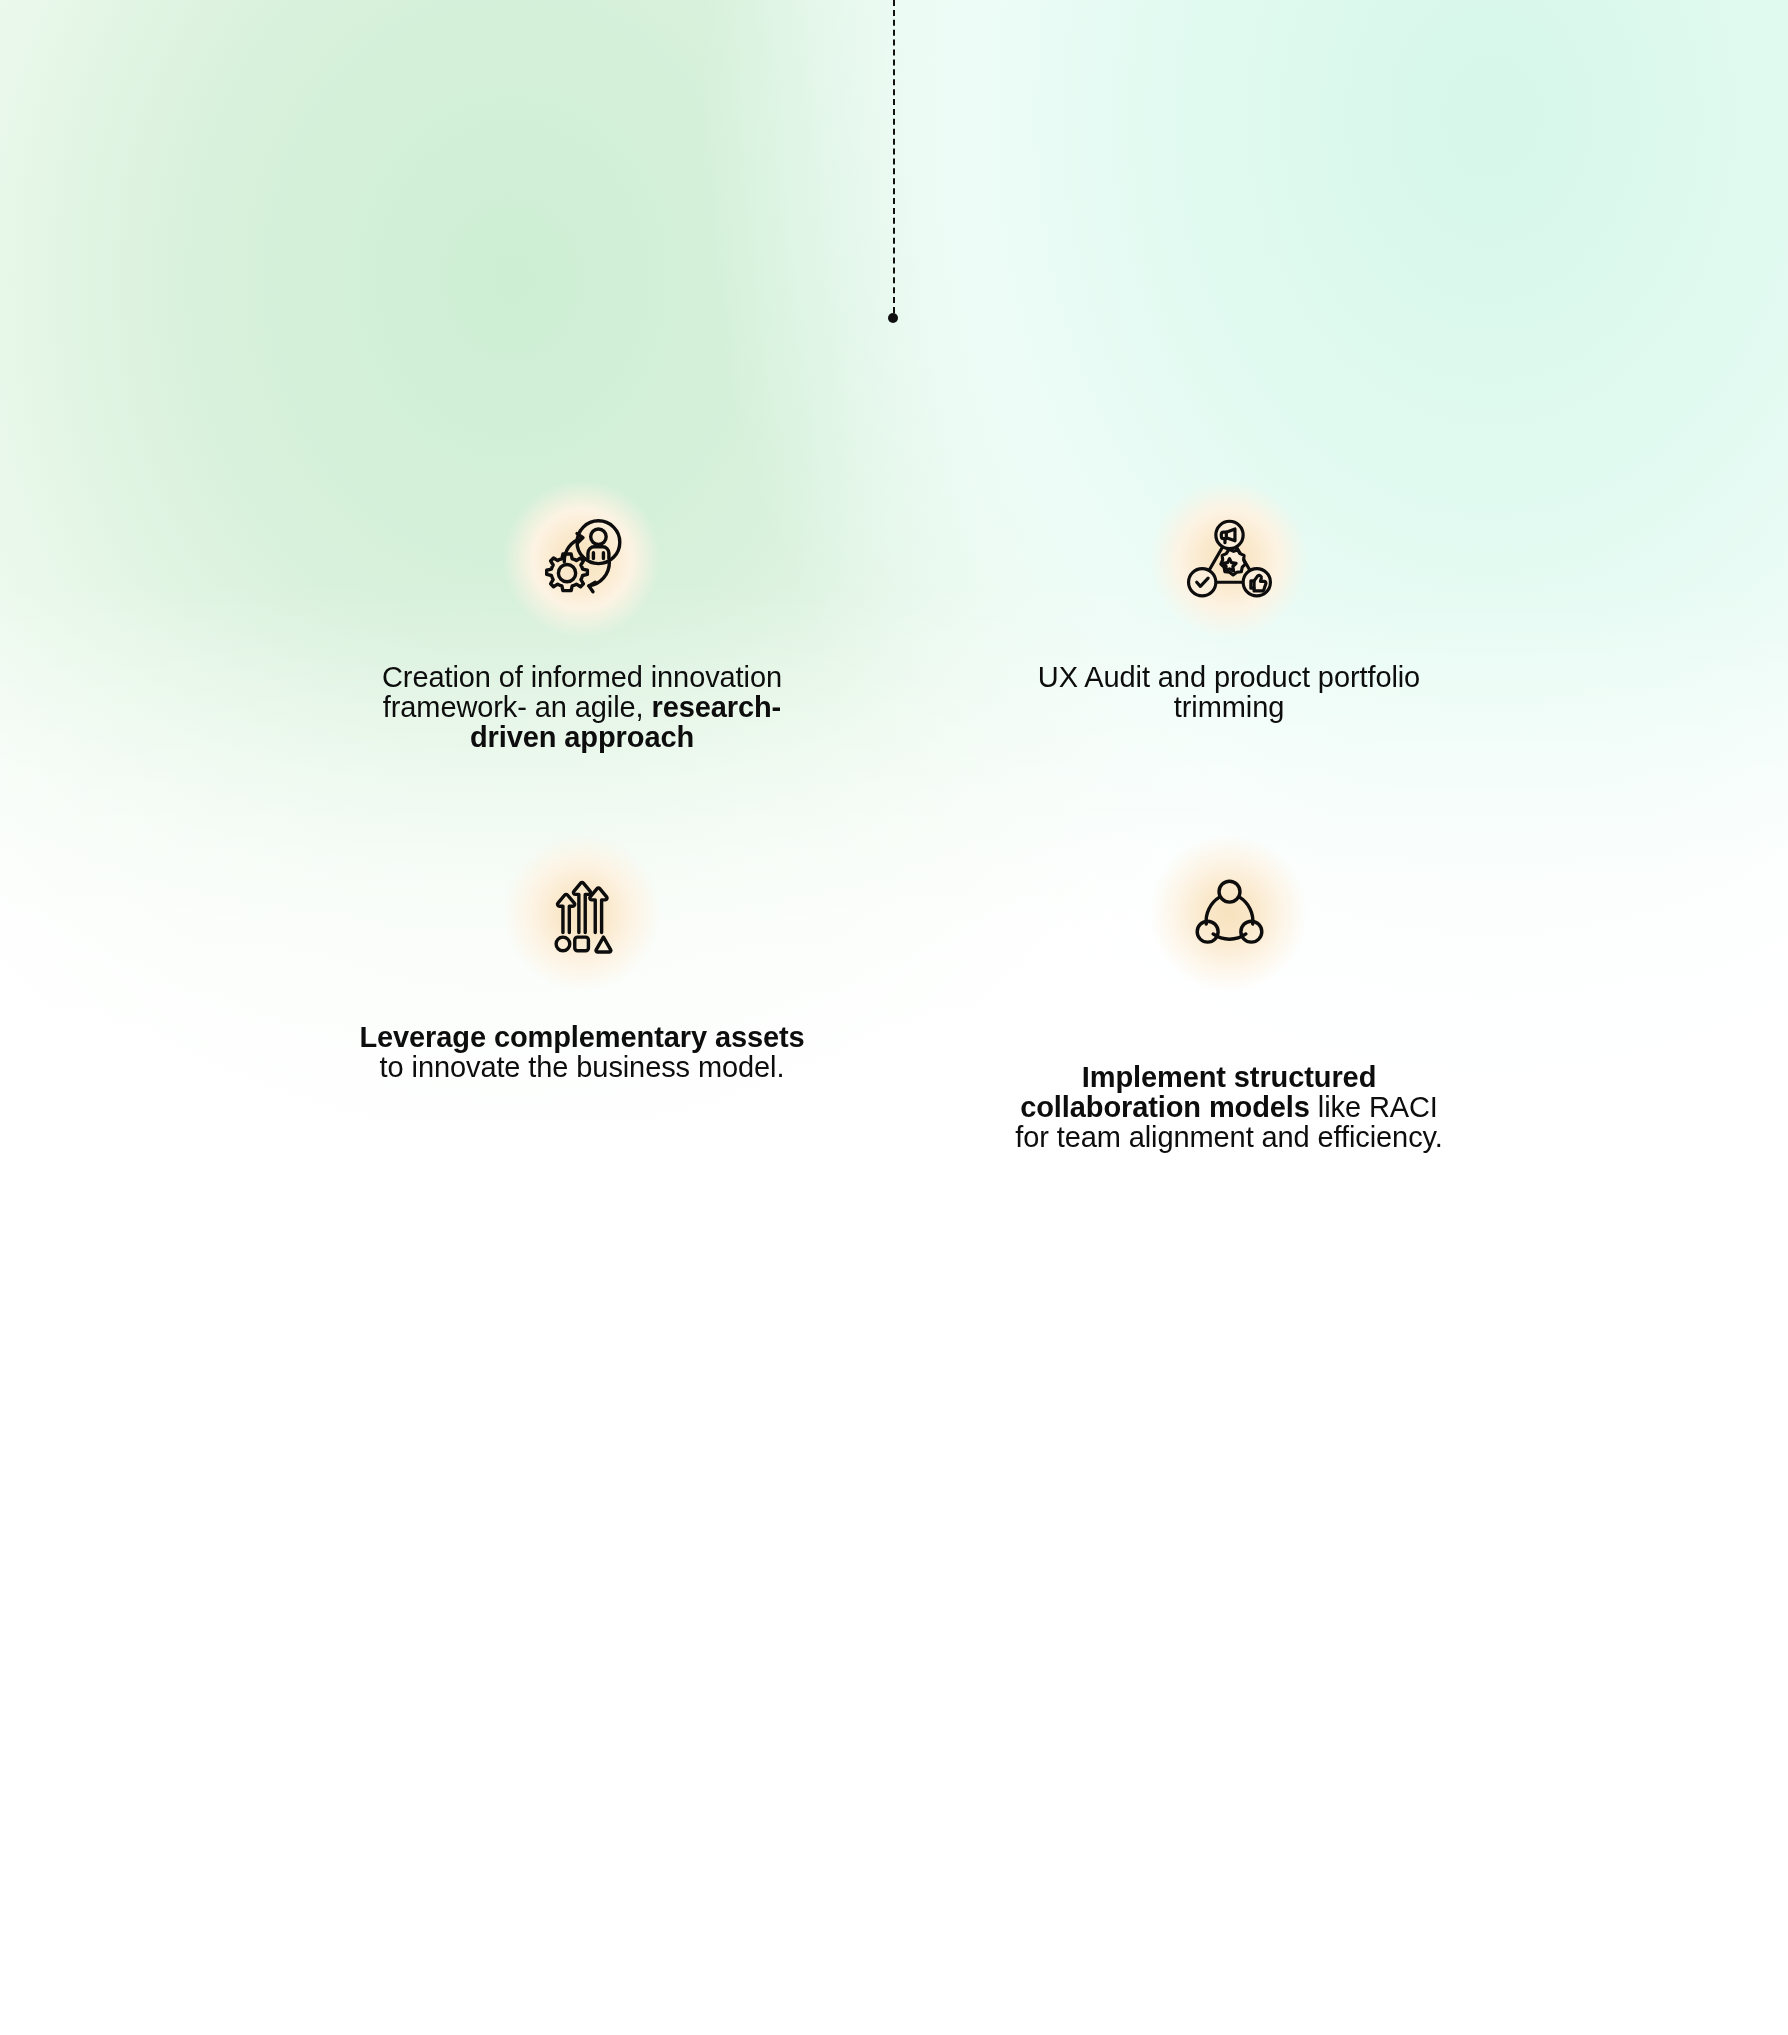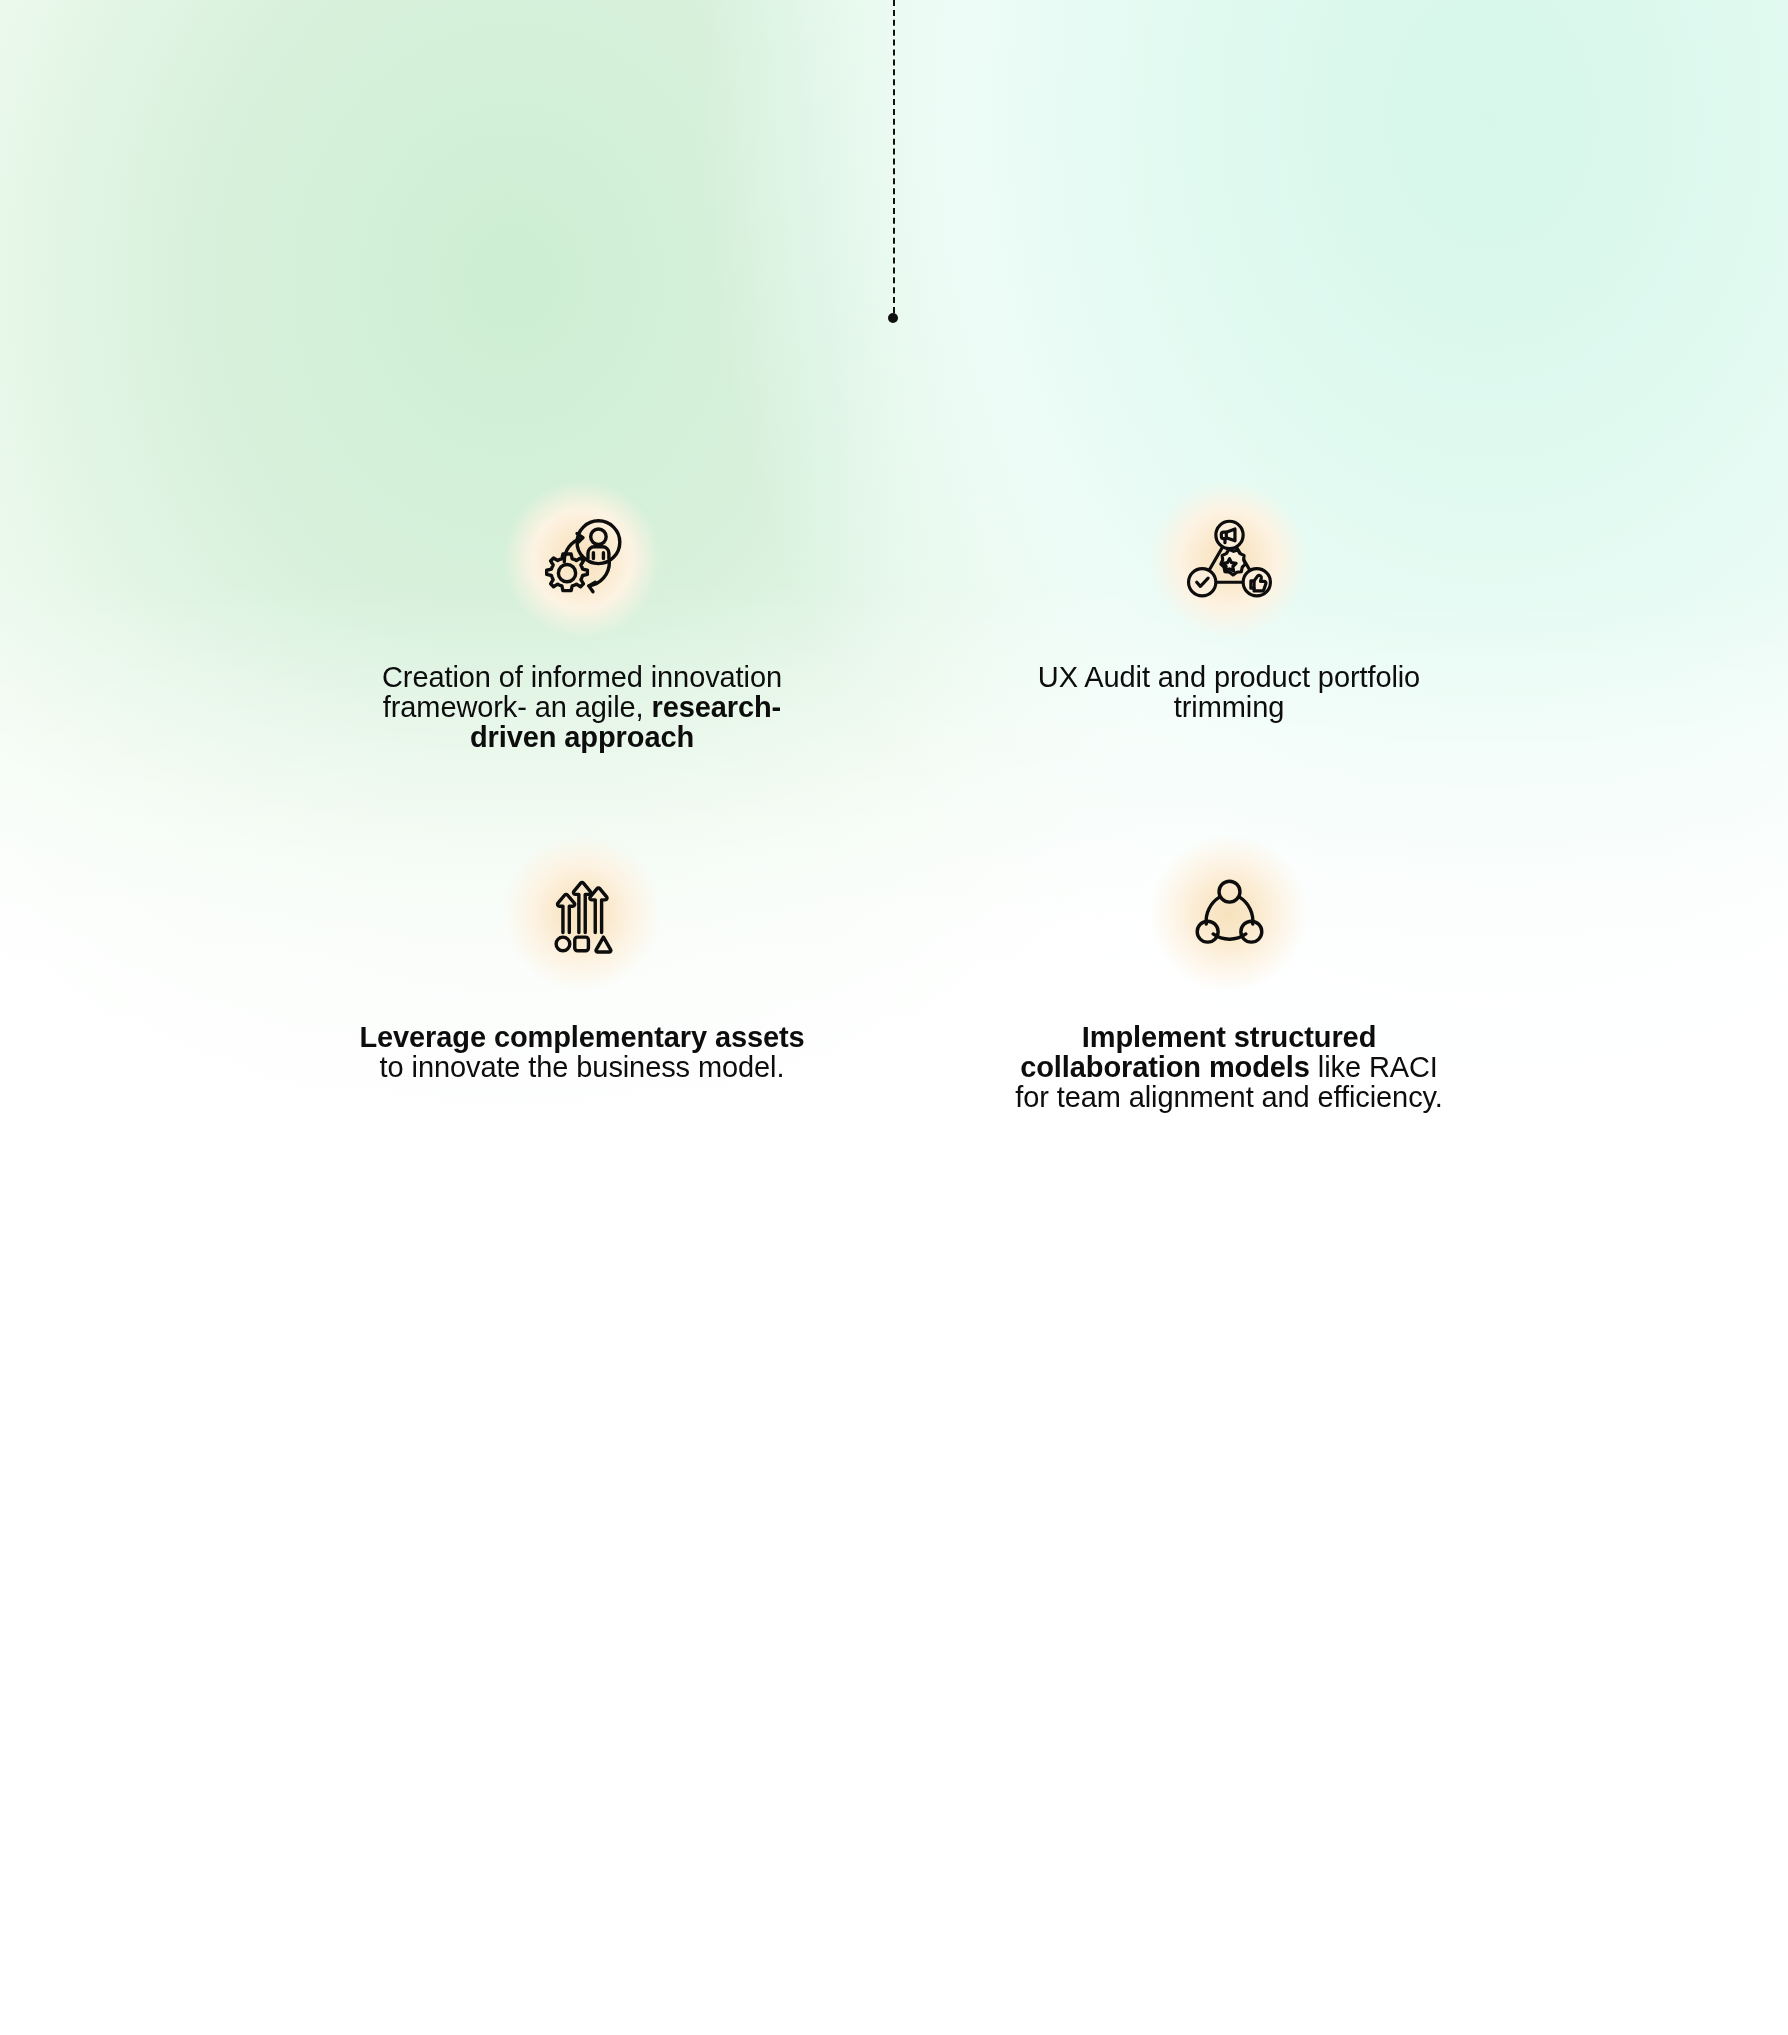--- a/index.html
+++ b/index.html
@@ -102,21 +102,21 @@
   .cell {
     position: absolute;
     width: 456px;
     display: flex;
     flex-direction: column;
     align-items: center;
   }
   .cell.c1 { left: 354px;  top: 480px; }
   .cell.c2 { left: 1001px; top: 480px; justify-content: center; }
   .cell.c3 { left: 354px;  top: 834px; }
-  .cell.c4 { left: 1001px; top: 834px; }
+  .cell.c4 { left: 1001px; top: 834px; gap: 40px; }
 
   
   .icon-wrap {
     position: relative;
     width: 158px;
     height: 158px;
     display: flex;
     align-items: center;
     justify-content: center;
   }

